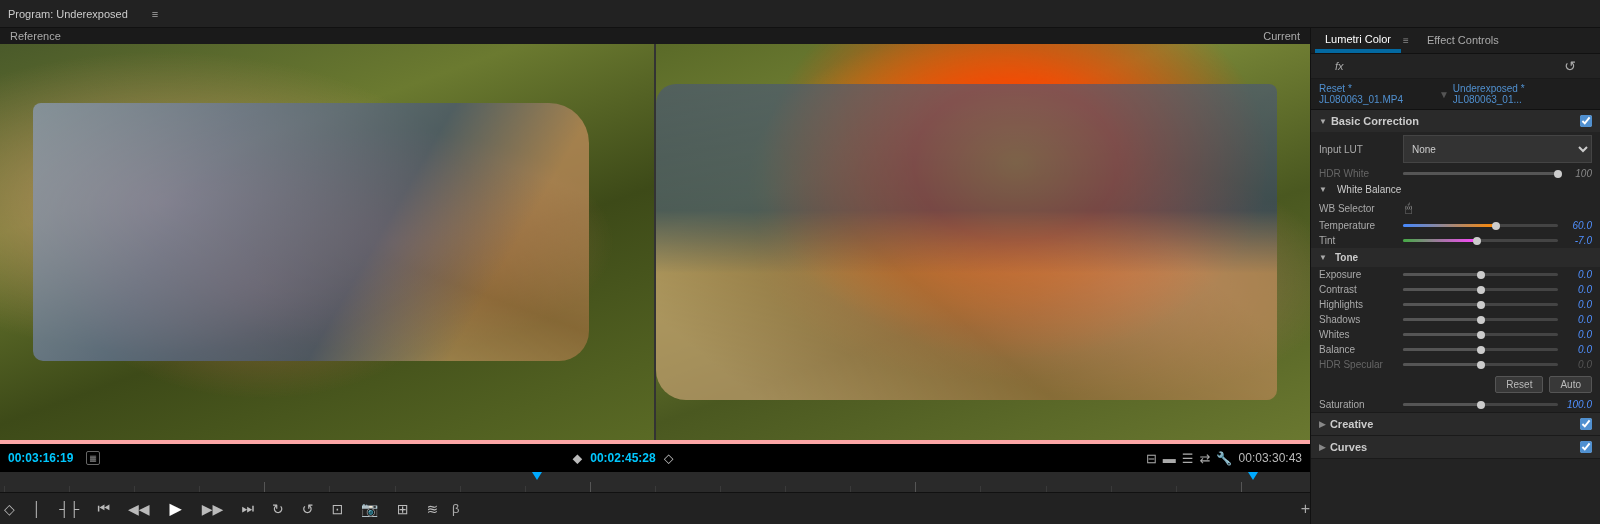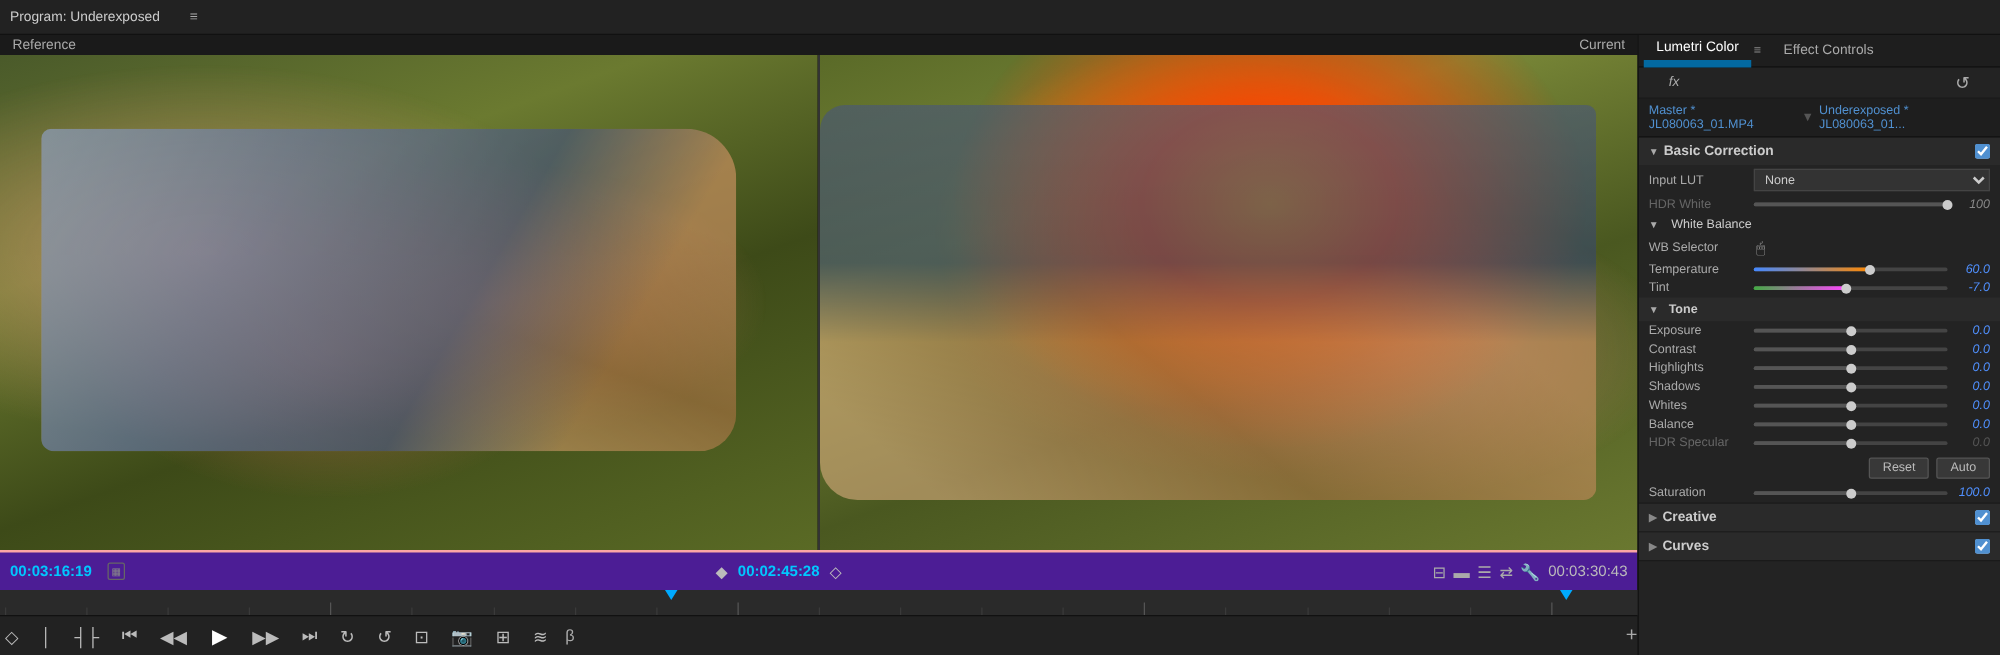--- a/index.html
+++ b/index.html
@@ -137,26 +137,26 @@
       background:
         linear-gradient(180deg, #4a5878 0%, #384868 40%, transparent 60%),
         linear-gradient(220deg, #c89060 30%, #a07040 60%, #d0a878 90%);
       border-radius: 20px 8px 10px 30px;
       opacity: 0.65;
     }
 
     
     .controls-bar {
       height: 32px;
-      background: #4c1d95;
+      background: #000000;
       display: flex;
       align-items: center;
       padding: 0 8px;
       gap: 8px;
-      border-top: 2px solid #fca5a5;
+      border-top: 4px solid #fca5a5;
       flex-shrink: 0;
     }
 
     .time-display {
       color: #00c8ff;
       font-size: 12px;
       font-weight: bold;
       min-width: 70px;
     }
 
@@ -263,21 +263,21 @@
     .right-tab {
       padding: 4px 10px;
       font-size: 11px;
       color: #aaa;
       cursor: pointer;
       border-bottom: 2px solid transparent;
       white-space: nowrap;
     }
     .right-tab.active {
       color: #fff;
-      border-bottom: 6px solid #0369a1;
+      border-bottom: 4px solid #0369a1;
     }
 
     .right-tab-menu {
       font-size: 10px;
       color: #888;
       margin-left: 2px;
       cursor: pointer;
     }
 
     .fx-row {
@@ -383,21 +383,21 @@
       min-width: 80px;
     }
 
     .field-select {
       flex: 1;
       background: #333;
       border: 1px solid #444;
       color: #ccc;
       font-size: 10px;
       padding: 1px 4px;
-      height: 18px;
+      height: 28px;
     }
 
     
     .slider-row {
       display: flex;
       align-items: center;
       padding: 2px 8px;
       gap: 4px;
     }
 
@@ -713,21 +713,21 @@
         <span>Effect Controls</span>
       </div>
     </div>
 
     <div class="fx-row">
       <span class="fx-badge">fx</span>
       <span class="reset-btn-small">↺</span>
     </div>
 
     <div class="clip-info-row">
-      <span class="clip-name">Master * JL080063_01.MP4</span>
+      <span class="clip-name">Reset * JL080063_01.MP4</span>
       <span class="clip-separator">▼</span>
       <span class="clip-name">Underexposed * JL080063_01...</span>
     </div>
 
     <div class="right-scroll">
 
       <div class="section">
         <div class="section-header">
           <div class="section-title-row">
             <span class="section-triangle">▼</span>

